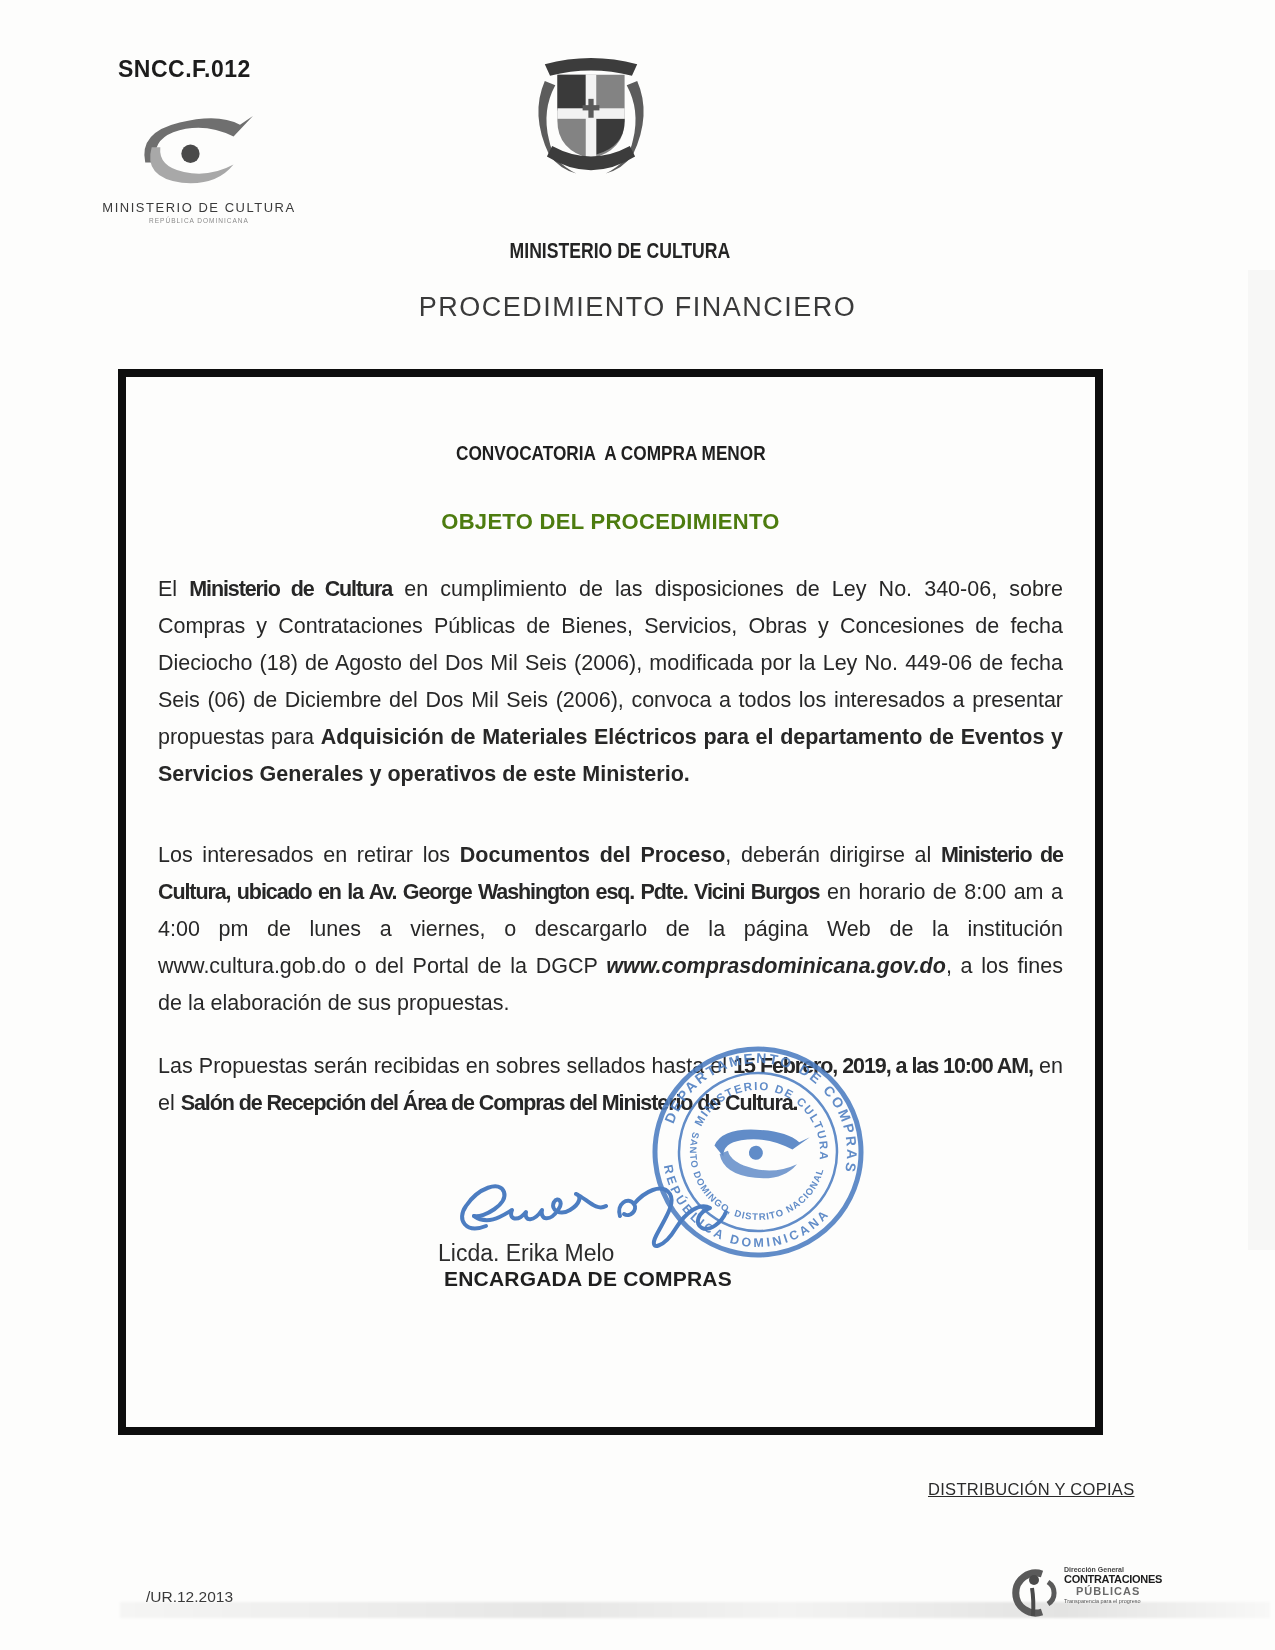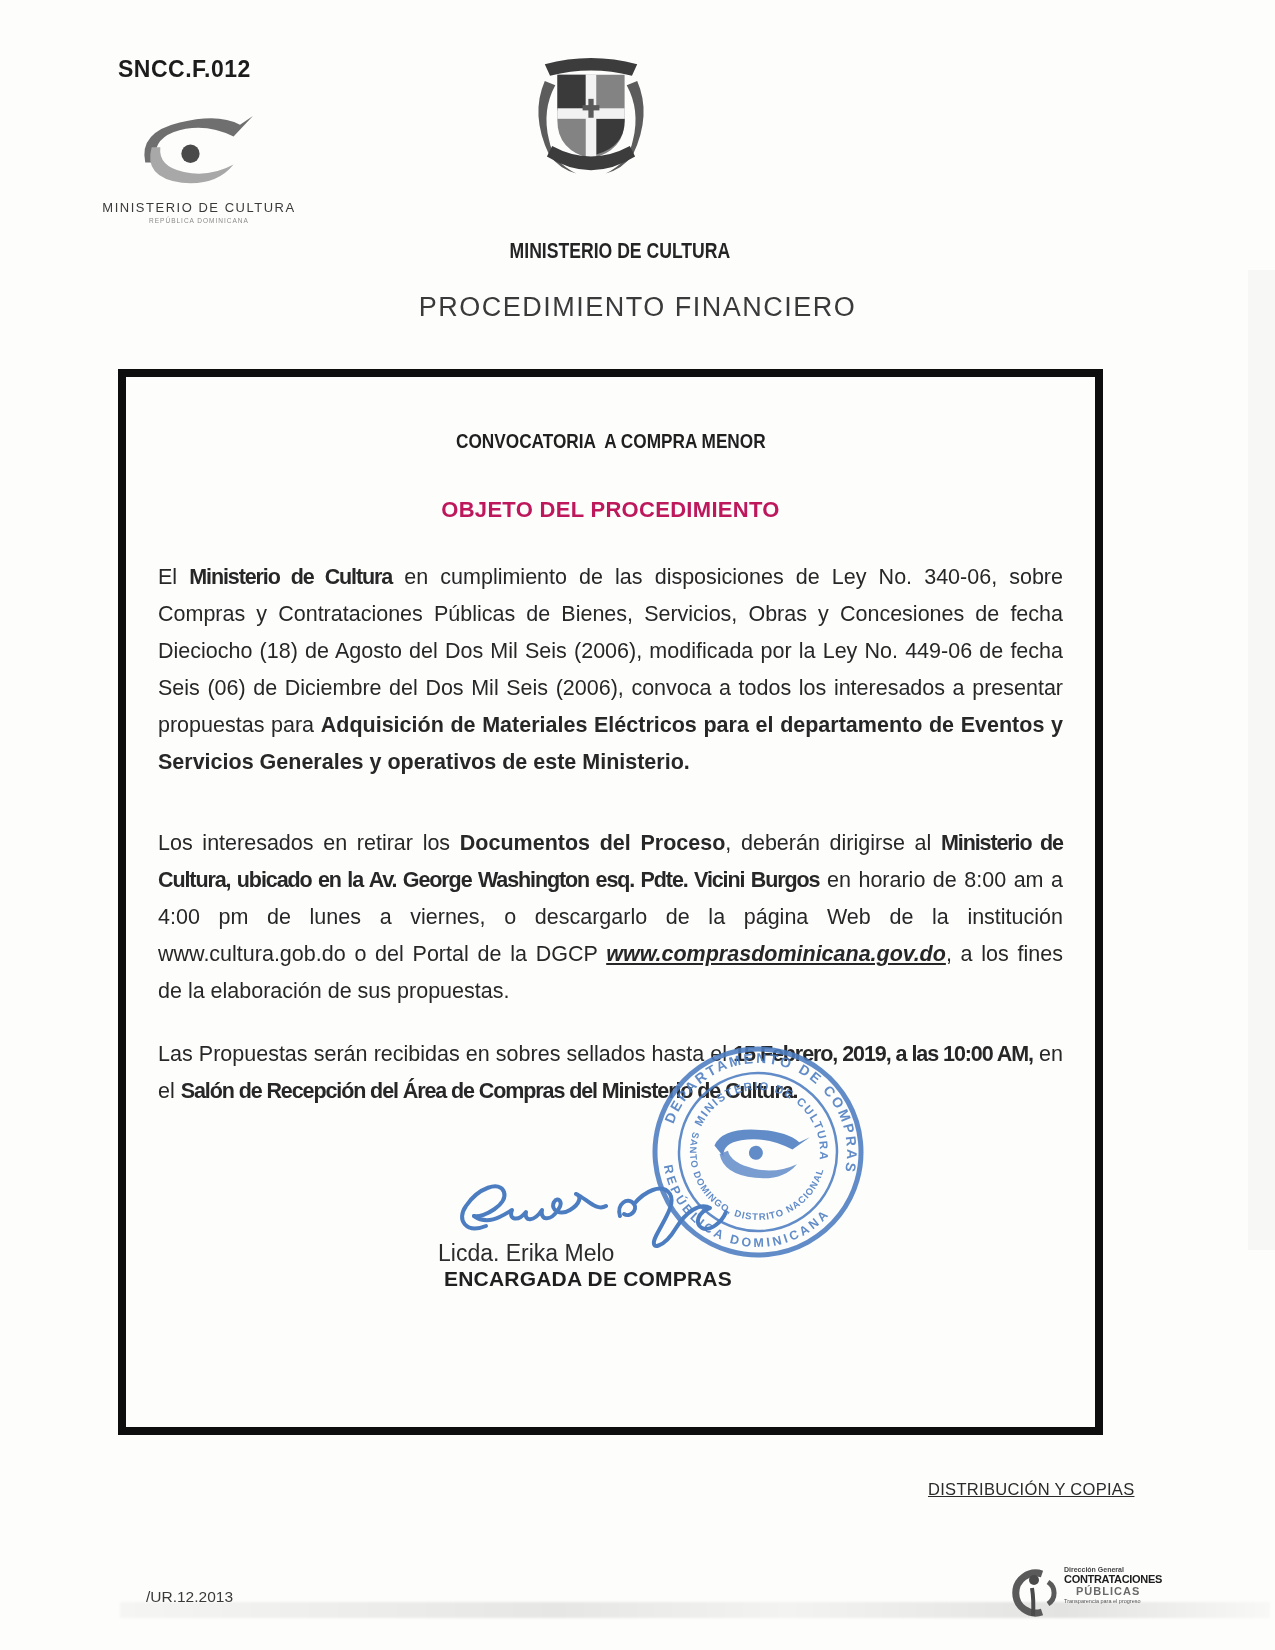--- a/index.html
+++ b/index.html
@@ -16,35 +16,35 @@
   .mc-logo-label{left:84px;top:200px;width:230px;text-align:center;font-size:13.5px;letter-spacing:1.6px;color:#3a3a3a;transform:scaleX(.96);}
   .mc-logo-sub{left:84px;top:217px;width:230px;text-align:center;font-size:6.5px;letter-spacing:1px;color:#8a8a8a;}
   .coat{left:528px;top:44px;width:126px;height:158px;}
   .ministry-line{left:0;top:238px;width:1240px;text-align:center;font-size:22px;font-weight:bold;color:#242424;}
   .ministry-line span{display:inline-block;transform:scaleX(.80);letter-spacing:0;}
   .department-line{left:0;top:292px;width:1275px;text-align:center;font-size:27px;color:#3a3a3a;letter-spacing:1.5px;}
   
   .main-box{
     left:118px;top:369px;width:985px;height:1066px;
     border:8px solid #0e0e0e;background:#fdfdfc;box-sizing:border-box;
-    padding:4px 32px;
+    padding:16px 32px;
   }
   .doc-title{margin-top:48px;text-align:center;font-size:21px;font-weight:bold;color:#1f1f1f;}
   .doc-title span{display:inline-block;transform:scaleX(.82);white-space:pre;}
   .ref-line{margin-top:50px;text-align:center;font-size:21px;color:#1f1f1f;}
   .ref-label{font-weight:bold;border-bottom:3px solid #1f1f1f;padding-bottom:2px;}
   .ref-value{font-weight:bold;display:inline-block;transform:scaleX(.78);margin-left:2px;white-space:pre;}
-  .section-heading{margin-top:44px;text-align:center;font-size:22px;font-weight:bold;color:#be185d;letter-spacing:.3px;}
+  .section-heading{margin-top:44px;text-align:center;font-size:22px;font-weight:bold;color:#4d7c0f;letter-spacing:.3px;}
   .para{font-size:21.5px;line-height:37px;text-align:justify;color:#272727;margin:0;}
   .p1{margin-top:36px;}
   .p2{margin-top:44px;}
   .p3{margin-top:26px;}
   .para .b{font-weight:bold;}
   .para .c{letter-spacing:-1.1px;}
-  .para .u{text-decoration:underline;}
+  .para .u{}
   .para .i{font-style:italic;}
   
   .stamp{left:640px;top:1034px;width:236px;height:236px;opacity:.88;}
   .signature{left:448px;top:1168px;width:310px;height:92px;}
   .sig-name{left:438px;top:1240px;width:300px;text-align:left;font-size:23px;color:#2c2c2c;}
   .sig-title{left:418px;top:1267px;width:340px;text-align:center;font-size:21px;font-weight:bold;color:#1f1f1f;letter-spacing:.2px;}
   
   .dist-block{left:928px;top:1480px;font-size:15.5px;color:#2a2a2a;}
   .dist-title{font-size:16.5px;letter-spacing:.3px;text-decoration:underline;}
   .dist-lines div{margin-top:3px;}

